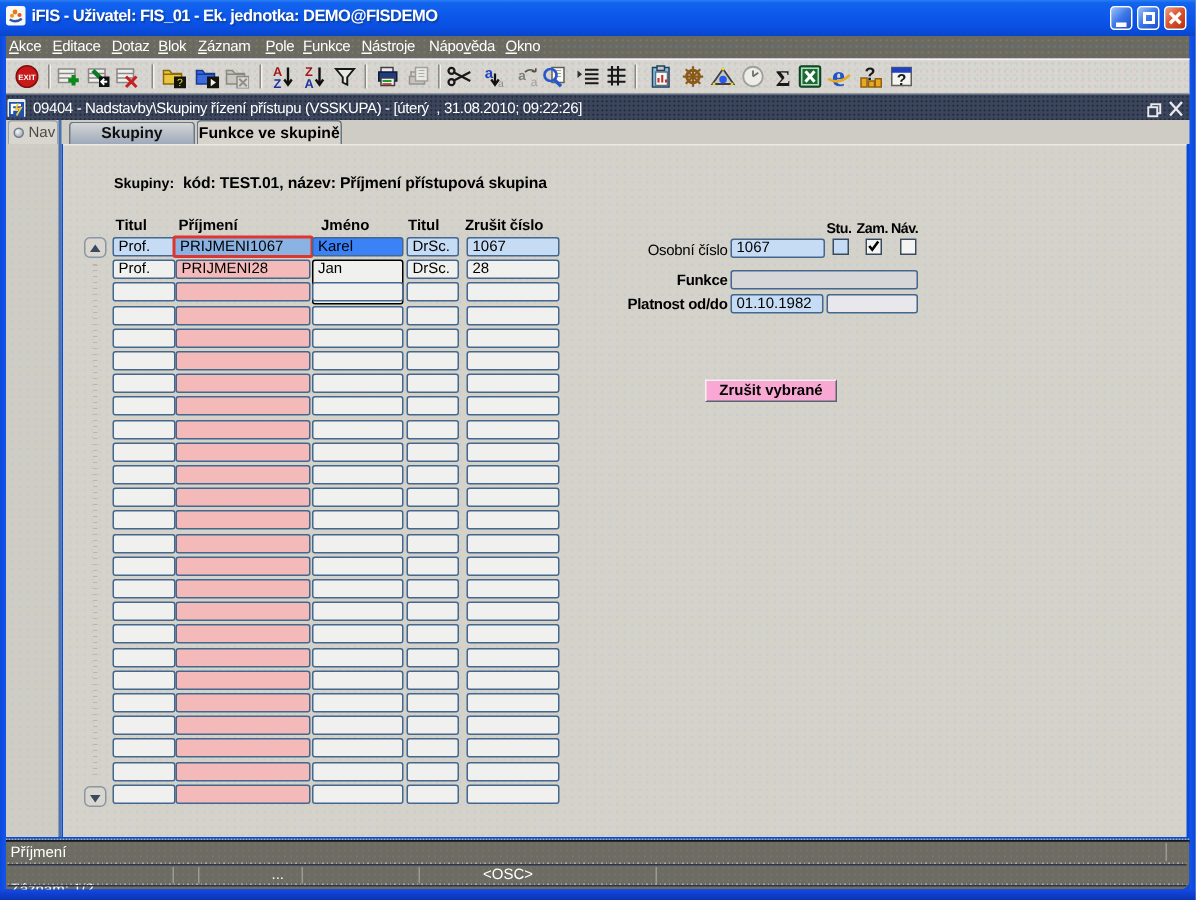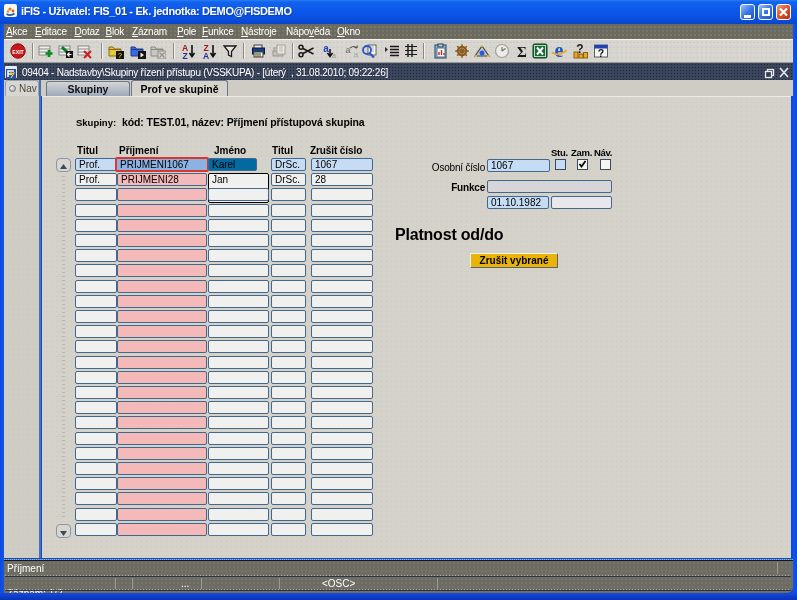--- a/index.html
+++ b/index.html
@@ -219,21 +219,21 @@
     </g>
   </svg>
 
 <div class="abs" style="left:4px;top:80px;width:789px;height:16px;background:#cfccc5;"></div>
 <div class="abs navdots" style="left:4px;top:80px;width:37px;height:478px;border-right:2px solid #4a72b0;"></div>
 <div class="abs" style="left:5px;top:80px;width:34px;height:16px;background:#d9d6cf;border:1px solid #9aa2ac;border-bottom:none;border-radius:3px 3px 0 0;">
   <div class="abs" style="left:3px;top:4px;width:7px;height:7px;border-radius:50%;background:radial-gradient(circle at 35% 35%,#f8f8f8,#909aa8);border:1px solid #707a88;"></div>
   <div class="abs" style="left:13px;top:2px;font-size:10px;color:#4a4a46;">Nav</div>
 </div>
 <div class="abs" style="left:46px;top:81px;width:84px;height:15px;background:linear-gradient(#d4d6d6,#9ea9ba);border:1px solid #6a7684;border-bottom:none;border-radius:3px 3px 0 0;font-size:10.5px;font-weight:bold;text-align:center;line-height:15px;color:#101010;">Skupiny</div>
-<div class="abs" style="left:131px;top:80px;width:97px;height:17px;background:#d6d3cc;border:1px solid #6a7684;border-bottom:none;border-radius:3px 3px 0 0;font-size:10.5px;font-weight:bold;text-align:center;line-height:16px;color:#000;">Prof ve skupině</div>
+<div class="abs" style="left:131px;top:80px;width:97px;height:17px;background:#d6d3cc;border:1px solid #6a7684;border-bottom:none;border-radius:3px 3px 0 0;font-size:10.5px;font-weight:bold;text-align:center;line-height:16px;color:#000;">Funkce ve skupině</div>
 
 <div class="abs dots" style="left:42px;top:96px;width:749px;height:462px;border-top:1px solid #eceae6;"></div>
 
 <div class="abs" style="left:76px;top:117px;font-size:9.5px;font-weight:bold;color:#000;">Skupiny:</div>
 <div class="abs" style="left:122px;top:116px;font-size:10.5px;letter-spacing:-0.1px;font-weight:bold;color:#000;">kód: TEST.01, název: Příjmení přístupová skupina</div>
 
 <div class="abs" style="left:77px;top:145px;font-size:10px;font-weight:bold;">Titul</div>
 <div class="abs" style="left:119px;top:145px;font-size:10px;font-weight:bold;">Příjmení</div>
 <div class="abs" style="left:214px;top:145px;font-size:10px;font-weight:bold;">Jméno</div>
 <div class="abs" style="left:272px;top:145px;font-size:10px;font-weight:bold;">Titul</div>
@@ -242,21 +242,21 @@
 <div class="abs" style="left:56px;top:158px;width:15px;height:14px;background:#d9d6cf;border:1px solid #8a96a4;border-radius:4px;"><svg width="13" height="12">
       <path d="M6.5 3 L10 8 L3 8 Z" fill="#3a4a5e"></path>
     </svg></div>
 <div class="abs" style="left:56px;top:524px;width:15px;height:14px;background:#d9d6cf;border:1px solid #8a96a4;border-radius:4px;"><svg width="13" height="12">
       <path d="M6.5 9 L10 4 L3 4 Z" fill="#3a4a5e"></path>
     </svg></div>
 <div class="abs" style="left:62px;top:176px;width:3px;height:344px;background:repeating-linear-gradient(180deg,#bab6ae 0 1px,transparent 1px 4px);"></div>
 
 <div style="position:absolute;left:75px;top:158px;width:42px;height:13px;background:#c6dcf4;border:1px solid #44678e;border-radius:2px;font-size:10px;line-height:11px;padding-left:3px;overflow:hidden;white-space:nowrap;">Prof.</div>
 <div style="position:absolute;left:115px;top:157px;width:94px;height:15px;background:#8ab2e2;border:2px solid #e0352b;border-radius:2px;font-size:10px;line-height:11px;padding-left:3px;overflow:hidden;white-space:nowrap;">PRIJMENI1067</div>
-<div style="position:absolute;left:208px;top:158px;width:49px;height:13px;background:#0369a1;border:1px solid #44678e;border-radius:2px;font-size:10px;line-height:11px;padding-left:3px;overflow:hidden;white-space:nowrap;">Karel</div>
+<div style="position:absolute;left:208px;top:158px;width:61px;height:13px;background:#3b82f6;border:1px solid #44678e;border-radius:2px;font-size:10px;line-height:11px;padding-left:3px;overflow:hidden;white-space:nowrap;">Karel</div>
 <div style="position:absolute;left:271px;top:158px;width:35px;height:13px;background:#c6dcf4;border:1px solid #44678e;border-radius:2px;font-size:10px;line-height:11px;padding-left:3px;overflow:hidden;white-space:nowrap;">DrSc.</div>
 <div style="position:absolute;left:311px;top:158px;width:62px;height:13px;background:#c6dcf4;border:1px solid #44678e;border-radius:2px;font-size:10px;line-height:11px;padding-left:3px;overflow:hidden;white-space:nowrap;">1067</div>
 <div style="position:absolute;left:75px;top:173px;width:42px;height:13px;background:#f0f0ee;border:1px solid #44678e;border-radius:2px;font-size:10px;line-height:11px;padding-left:3px;overflow:hidden;white-space:nowrap;">Prof.</div>
 <div style="position:absolute;left:117px;top:173px;width:90px;height:13px;background:#f4b9b9;border:1px solid #44678e;border-radius:2px;font-size:10px;line-height:11px;padding-left:3px;overflow:hidden;white-space:nowrap;">PRIJMENI28</div>
 <div style="position:absolute;left:208px;top:173px;width:61px;height:30px;background:#f0f0ee;border:1px solid #000000;border-radius:2px;font-size:10px;line-height:11px;padding-left:3px;overflow:hidden;white-space:nowrap;">Jan</div>
 <div style="position:absolute;left:271px;top:173px;width:35px;height:13px;background:#f0f0ee;border:1px solid #44678e;border-radius:2px;font-size:10px;line-height:11px;padding-left:3px;overflow:hidden;white-space:nowrap;">DrSc.</div>
 <div style="position:absolute;left:311px;top:173px;width:62px;height:13px;background:#f0f0ee;border:1px solid #44678e;border-radius:2px;font-size:10px;line-height:11px;padding-left:3px;overflow:hidden;white-space:nowrap;">28</div>
 <div style="position:absolute;left:75px;top:188px;width:42px;height:13px;background:#f0f0ee;border:1px solid #44678e;border-radius:2px;font-size:10px;line-height:11px;padding-left:3px;overflow:hidden;white-space:nowrap;"></div>
 <div style="position:absolute;left:117px;top:188px;width:90px;height:13px;background:#f4b9b9;border:1px solid #44678e;border-radius:2px;font-size:10px;line-height:11px;padding-left:3px;overflow:hidden;white-space:nowrap;"></div>
 <div style="position:absolute;left:208px;top:188px;width:61px;height:13px;background:#f0f0ee;border:1px solid #44678e;border-radius:2px;font-size:10px;line-height:11px;padding-left:3px;overflow:hidden;white-space:nowrap;"></div>
@@ -380,25 +380,25 @@
 <div class="abs" style="left:487px;top:159px;width:63px;height:13px;background:#c6dcf4;border:1px solid #44678e;border-radius:2px;font-size:10px;line-height:12px;padding-left:3px;">1067</div>
 <div class="abs" style="left:555px;top:159px;width:11px;height:11px;background:#c6dcf4;border:1px solid #3a4a5e;"></div>
 <div class="abs" style="left:577px;top:159px;width:11px;height:11px;background:#f4f4f2;border:1px solid #3a4a5e;">
     <svg width="11" height="11" style="position:absolute;left:-1px;top:-1px">
       <path d="M2.5 5 L4.5 7.5 L8.5 2" stroke="#000" stroke-width="1.7" fill="none"></path>
     </svg>
   </div>
 <div class="abs" style="left:600px;top:159px;width:11px;height:11px;background:#f4f4f2;border:1px solid #3a4a5e;"></div>
 <div class="abs" style="left:395px;top:182px;width:90px;text-align:right;font-size:10px;letter-spacing:-0.2px;font-weight:bold;white-space:nowrap;">Funkce</div>
 <div class="abs" style="left:487px;top:180px;width:125px;height:13px;background:#d6d5d8;border:1px solid #44678e;border-radius:2px;"></div>
-<div class="abs" style="left:395px;top:198px;width:90px;text-align:right;font-size:16px;letter-spacing:-0.2px;font-weight:bold;white-space:nowrap;margin-top:28px;">Platnost od/do</div>
+<div class="abs" style="left:395px;top:198px;width:90px;text-align:right;font-size:10px;letter-spacing:-0.2px;font-weight:bold;white-space:nowrap;">Platnost od/do</div>
 <div class="abs" style="left:487px;top:196px;width:62px;height:13px;background:#c6dcf4;border:1px solid #44678e;border-radius:2px;font-size:10px;line-height:12px;padding-left:3px;">01.10.1982</div>
 <div class="abs" style="left:551px;top:196px;width:61px;height:13px;background:#e8e8ec;border:1px solid #44678e;border-radius:2px;"></div>
 
-<div class="abs" style="left:470px;top:253px;width:88px;height:15px;background:#eab308;border:1px solid #5a646e;border-top-color:#f4f2ee;border-left-color:#f4f2ee;font-size:10px;font-weight:bold;text-align:center;line-height:13px;">Zrušit vybrané</div>
+<div class="abs" style="left:470px;top:253px;width:88px;height:15px;background:#f9a8d4;border:1px solid #5a646e;border-top-color:#f4f2ee;border-left-color:#f4f2ee;font-size:10px;font-weight:bold;text-align:center;line-height:13px;">Zrušit vybrané</div>
 
 <div class="abs" style="left:4px;top:559px;width:789px;height:1px;background:repeating-linear-gradient(90deg,#8fb2d4 0 1px,#5a7ca0 1px 2px);"></div>
 <div class="abs" style="left:4px;top:560px;width:789px;height:1.5px;background:#14181c;"></div>
 <div class="abs" style="left:4px;top:561px;width:789px;height:32px;background:#6c6c64;background-image:radial-gradient(rgba(190,170,70,.12) 26%,transparent 34%);background-size:4px 4px;border-radius:0 0 6px 0;"></div>
 <div class="abs" style="left:7px;top:563px;font-size:10px;color:#fff;">Příjmení</div>
 <div class="abs" style="left:5px;top:575px;width:786px;height:1px;background:repeating-linear-gradient(90deg,#a8a4b0 0 1px,transparent 1px 3px);"></div>
 <div class="abs" style="left:5px;top:576px;width:786px;height:1px;background:#2a3648;"></div>
 <div class="abs" style="left:7px;top:588px;font-size:10px;color:#fff;">Záznam: 1/2</div>
 <div class="abs" style="left:181px;top:578px;font-size:10px;color:#fff;">...</div>
 <div class="abs" style="left:322px;top:578px;font-size:10px;color:#fff;">&lt;OSC&gt;</div>

